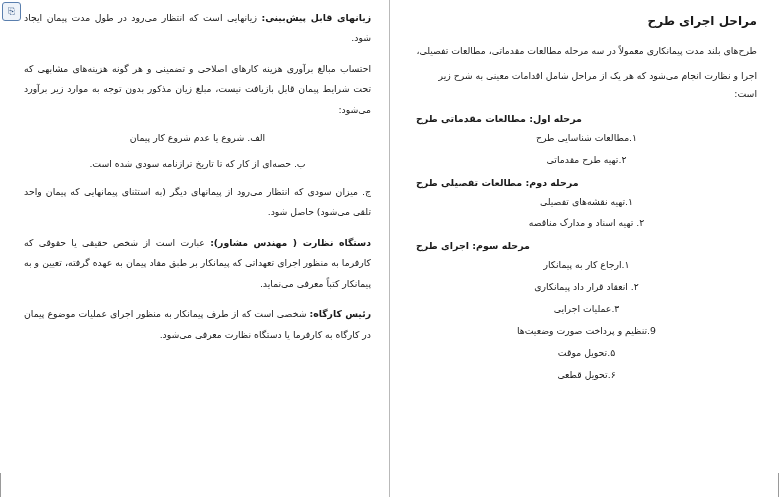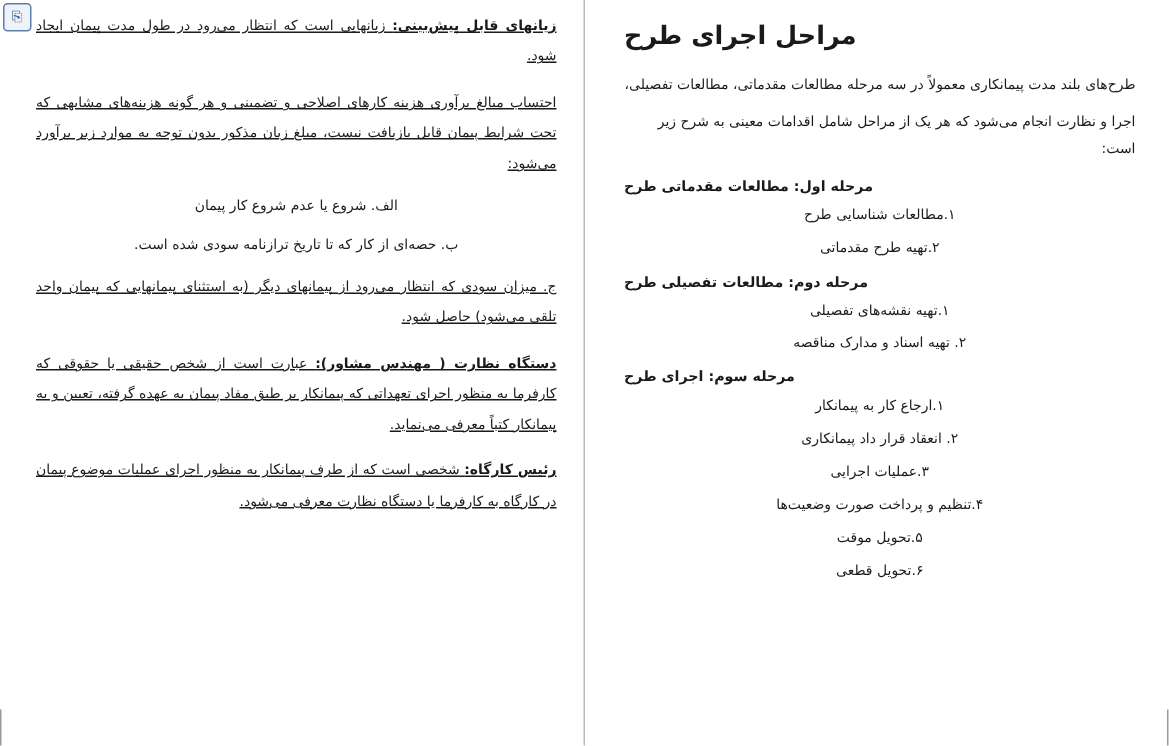--- a/index.html
+++ b/index.html
@@ -48,23 +48,23 @@
     position: absolute;
     bottom: 0;
     width: 0;
     border-left: 1px solid #9a9a9a;
     height: 24px;
   }
   .edge-rule.r1 { right: 0px; }
   .edge-rule.r2 { left: 0px; }
 
   h1.doc-title {
-    font-size: 17px;
+    font-size: 12px;
     font-weight: bold;
-    text-align: left;
+    text-align: right;
     margin: 6px 0 14px 0;
     letter-spacing: 0;
   }
 
   p.center-line {
     font-size: 9.3px;
     line-height: 2.0;
     margin: 0 0 6px 0;
     text-align: right;
   }
@@ -90,21 +90,20 @@
     text-align: center;
     margin: 0 0 10px 0;
     line-height: 1.7;
   }
 
   .justified-block {
     font-size: 9.3px;
     line-height: 2.2;
     text-align: justify;
     margin: 0 0 10px 0;
-    text-decoration: underline;
   }
 
   
   .corner-badge {
     position: absolute;
     top: 2px;
     left: 2px;
     width: 17px;
     height: 17px;
     border: 1px solid #5a7fae;
@@ -139,21 +138,21 @@
       <div class="section-head">مرحله دوم: مطالعات تفصیلی طرح</div>
       <div class="list-line">۱.تهیه نقشه‌های تفصیلی</div>
       <div class="list-line">۲. تهیه اسناد و مدارک مناقصه</div>
     </div>
 
     <div>
       <div class="section-head">مرحله سوم: اجرای طرح</div>
       <div class="list-line">۱.ارجاع کار به پیمانکار</div>
       <div class="list-line">۲. انعقاد قرار داد پیمانکاری</div>
       <div class="list-line">۳.عملیات اجرایی</div>
-      <div class="list-line">۴.تنظیم و پرداخت صورت وضعیت‌ها</div>
+      <div class="list-line">9.تنظیم و پرداخت صورت وضعیت‌ها</div>
       <div class="list-line">۵.تحویل موقت</div>
       <div class="list-line">۶.تحویل قطعی</div>
     </div>
 
     <div class="edge-rule r1"></div>
   </div>
 
   <div class="page page-left">
 
     <p class="justified-block">

